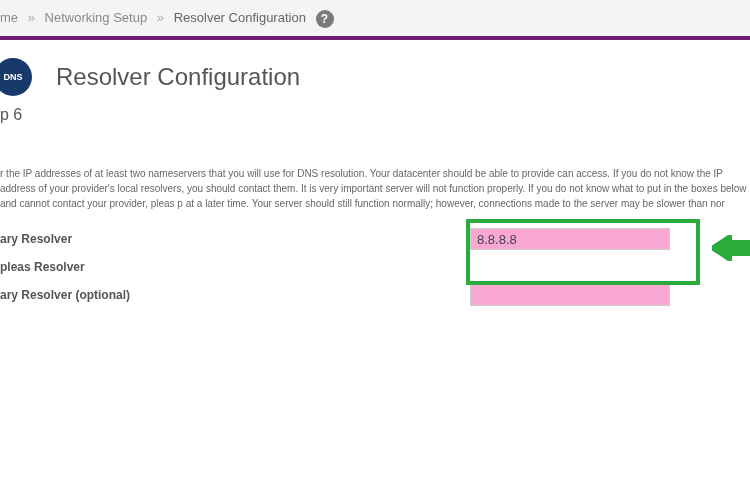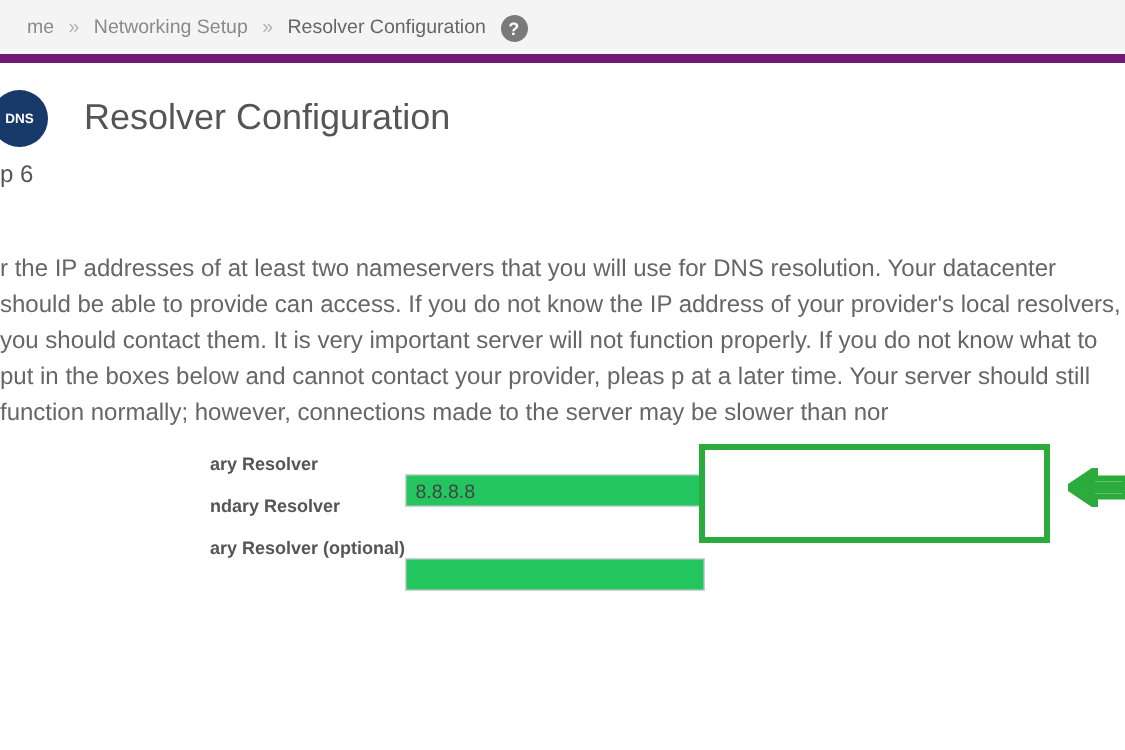--- a/index.html
+++ b/index.html
@@ -1,31 +1,31 @@
 <!DOCTYPE html>
 <html><head>
 <meta charset="utf-8">
 <style>
   html,body{margin:0;padding:0;font-family:"Segoe UI","Helvetica Neue",Arial,sans-serif;color:#555;background:#fff;}
   .frame{width:750px;height:500px;overflow:hidden;position:relative;}
-  .crumbbar{background:#f4f4f4;border-bottom:6px solid #701a75;height:36px;line-height:36px;padding-left:18px;font-size:13px;color:#8a8a8a;}
+  .crumbbar{background:#f4f4f4;border-bottom:4px solid #701a75;height:36px;line-height:36px;padding-left:0;font-size:13px;color:#8a8a8a;}
   .crumbbar a{color:#8a8a8a;text-decoration:none;}
   .crumbbar .sep{margin:0 6px;color:#b0b0b0;}
   .crumbbar .current{color:#666;}
   .help-icon{display:inline-flex;width:18px;height:18px;border-radius:50%;background:#7a7a7a;color:#fff;font-size:12px;font-weight:bold;align-items:center;justify-content:center;margin-left:6px;vertical-align:middle;}
   .page-title{display:flex;align-items:center;gap:24px;margin:18px 0 6px 0;padding-left:0;}
   .dns-logo{width:38px;height:38px;border-radius:50%;background:#173a6a;color:#fff;display:flex;align-items:center;justify-content:center;font-size:9px;font-weight:bold;margin-left:-6px;}
   .page-title h1{font-family:"Segoe UI Light","Segoe UI",Arial,sans-serif;font-weight:300;color:#555;font-size:24px;margin:0;}
   .step{font-family:"Segoe UI Light","Segoe UI",Arial,sans-serif;font-weight:300;color:#555;font-size:16px;margin:10px 0 0 0;padding-left:0;}
-  .body-text{font-size:16px;line-height:1.5;color:#666;margin-top:42px;padding-right:2px;}
+  .body-text{font-size:10px;line-height:1.5;color:#666;margin-top:42px;padding-right:2px;}
   .form-zone{margin-top:14px;position:relative;}
-  .row{display:flex;align-items:center;height:28px;flex-direction:column;}
+  .row{display:flex;align-items:center;height:28px;}
   .lbl{width:470px;font-size:12px;font-weight:bold;color:#555;white-space:nowrap;}
   .field{width:210px;}
-  .field input{width:200px;height:22px;border:1px solid #cfcfcf;background:#22c55e;padding:1px 6px;font-size:13px;color:#444;box-sizing:border-box;}
+  .field input{width:200px;height:22px;border:1px solid #cfcfcf;background:#f9a8d4;padding:1px 6px;font-size:13px;color:#444;box-sizing:border-box;}
   .emph-box{position:absolute;border:4px solid #2bab3b;left:466px;top:-6px;width:226px;height:58px;pointer-events:none;}
   .arrow{position:absolute;left:712px;top:10px;}
   .btnbar{margin-top:18px;margin-left:470px;}
   .continue-btn{background:#3c8dde;color:#fff;border:none;border-radius:3px;padding:7px 22px;font-size:14px;cursor:pointer;}
 </style>
 </head>
 <body>
 <div class="frame">
 
   <div class="crumbbar">
@@ -52,21 +52,21 @@
     <svg class="arrow" width="38" height="26">
       <polygon points="0,13 18,1 18,7 38,7 38,19 18,19 18,25" fill="none" stroke="#2bab3b" stroke-width="4" stroke-linejoin="miter"></polygon>
       <polygon points="3,13 18,3 18,9 36,9 36,17 18,17 18,23" fill="#2bab3b"></polygon>
     </svg>
 
     <div class="row">
       <div class="lbl">ary Resolver</div>
       <div class="field"><input type="text" value="8.8.8.8" style=""></div>
     </div>
     <div class="row">
-      <div class="lbl">ndary Resolver</div>
+      <div class="lbl">pleas Resolver</div>
     </div>
     <div class="row">
       <div class="lbl">ary Resolver (optional)</div>
       <div class="field"><input type="text" value="" style=""></div>
     </div>
 
   </div>
 
 </div>
 

